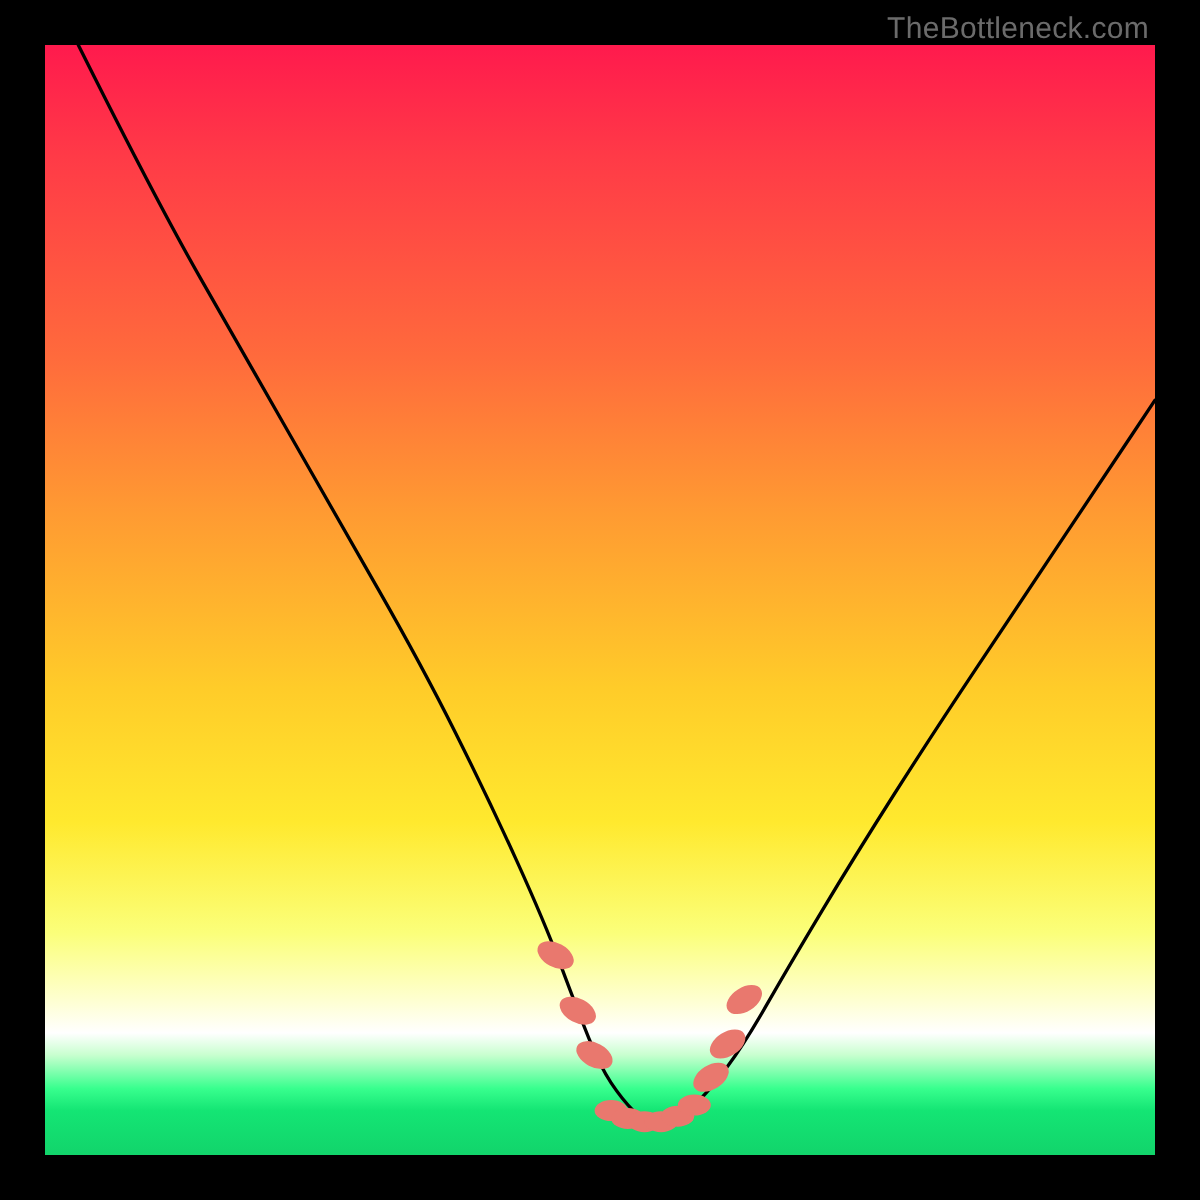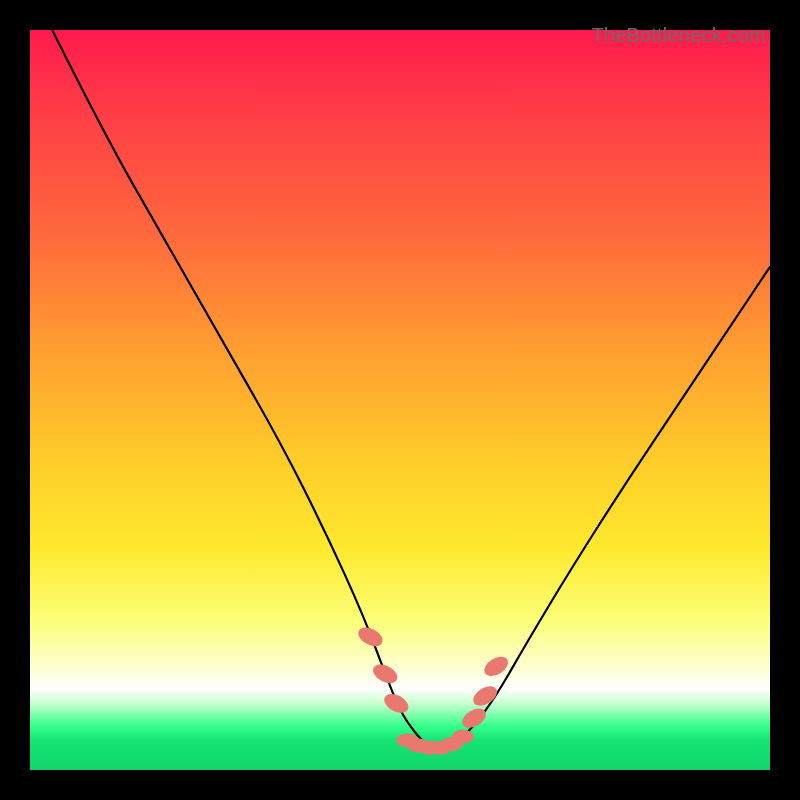--- a/index.html
+++ b/index.html
@@ -35,21 +35,21 @@
       #feffd0 86%,
       #ffffff 89%,
       #c8ffcf 91%,
       #38ff8e 94%,
       #14e574 96%,
       #12d46b 100%
     );
   }
   .watermark {
     position: absolute;
-    top: 24px;
+    top: 8px;
     right: 34px;
     color: #6b6b6b;
     font-size: 20px;
     letter-spacing: 0.2px;
     user-select: none;
     margin-left: 40px;
   }
   svg.curve {
     position: absolute;
     left: 0;

